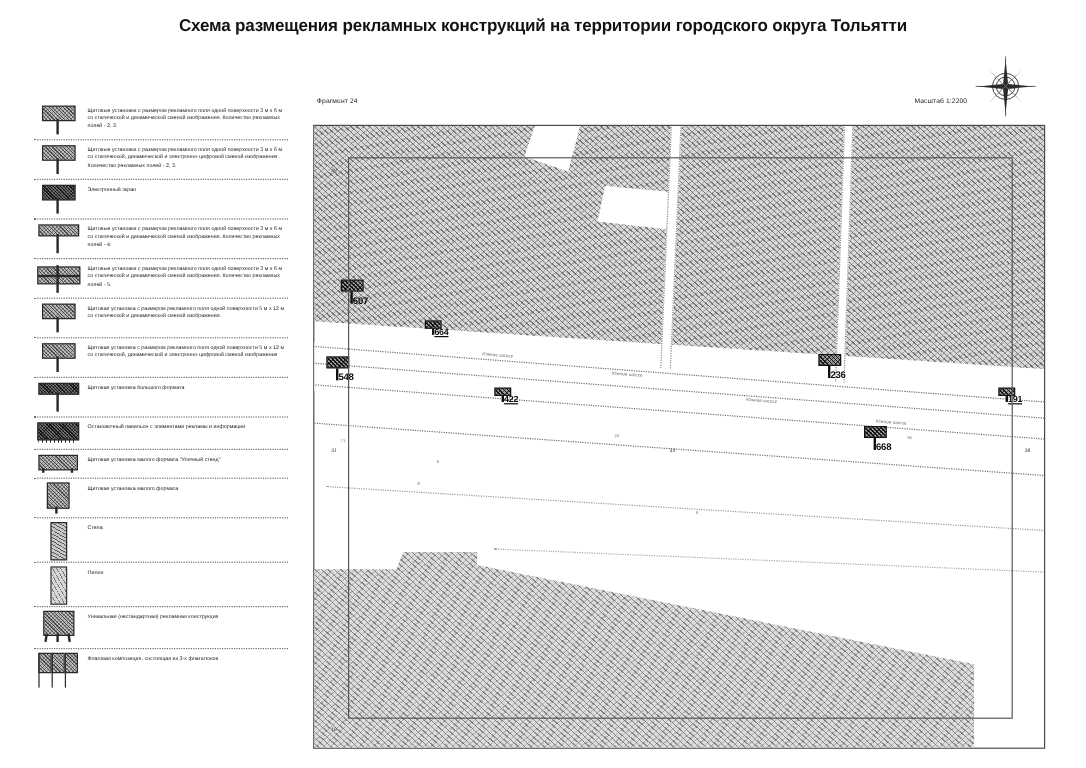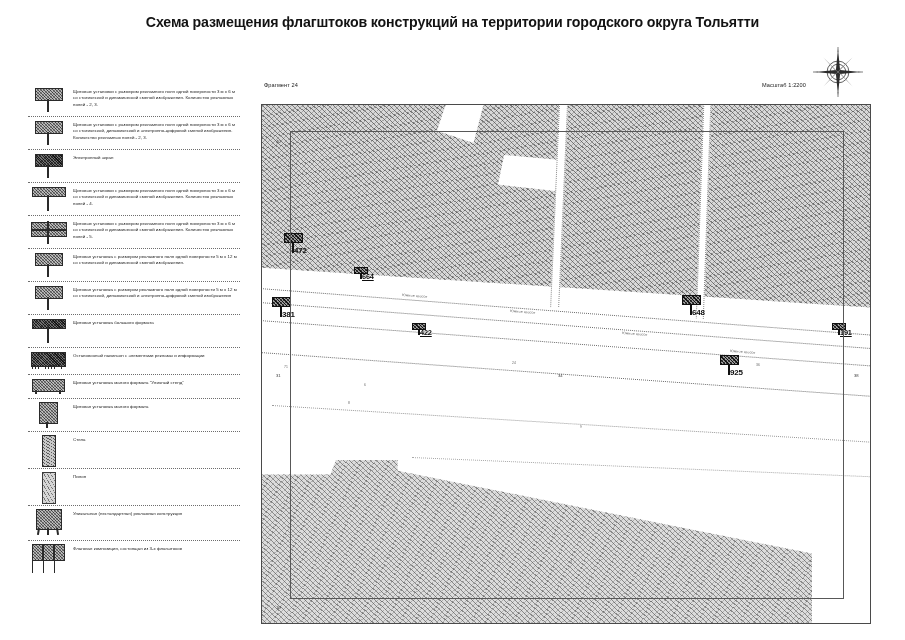--- a/index.html
+++ b/index.html
@@ -349,21 +349,21 @@
     white-space: nowrap;
     letter-spacing: -0.2px;
   }
   .marker.small .flag { width: 14px; height: 7px; }
   .marker.small .stem { left: 6px; top: 7px; height: 5px; }
   .marker.small .mlabel { left: 8px; top: 5px; font-size: 7.4px; text-decoration: underline; }
 </style>
 </head>
 <body>
 
-<div id="page-title">Схема размещения флагштоков конструкций на территории городского округа Тольятти</div>
+<div id="page-title">Схема размещения рекламных конструкций на территории городского округа Тольятти</div>
 
 <div id="legend">
 
   <div class="legend-row">
     <div class="legend-symbol">
       <div class="g-board">
           <div class="panel hatchfill"></div>
           <div class="post"></div>
         </div>
     </div>
@@ -577,51 +577,51 @@
         <div class="map-note" style="left: 22px; top: 260px;">71</div>
         <div class="map-note" style="left: 86px; top: 296px;">8</div>
         <div class="map-note" style="left: 102px; top: 278px;">6</div>
         <div class="map-note" style="left: 318px; top: 320px;">9</div>
         <div class="map-note" style="left: 494px; top: 258px;">36</div>
         <div class="map-note" style="left: 308px; top: 456px;">4</div>
         <div class="map-note" style="left: 160px; top: 448px;">1</div>
         <div class="marker" style="left: 22px; top: 128px;">
           <div class="flag"></div>
           <div class="stem"></div>
-          <div class="mlabel">472</div>
+          <div class="mlabel">607</div>
         </div>
         <div class="marker small" style="left: 92px; top: 162px;">
           <div class="flag"></div>
           <div class="stem"></div>
           <div class="mlabel">664</div>
         </div>
         <div class="marker" style="left: 10px; top: 192px;">
           <div class="flag"></div>
           <div class="stem"></div>
-          <div class="mlabel">381</div>
+          <div class="mlabel">548</div>
         </div>
         <div class="marker small" style="left: 150px; top: 218px;">
           <div class="flag"></div>
           <div class="stem"></div>
           <div class="mlabel">422</div>
         </div>
         <div class="marker" style="left: 420px; top: 190px;">
           <div class="flag"></div>
           <div class="stem"></div>
-          <div class="mlabel">648</div>
+          <div class="mlabel">236</div>
         </div>
         <div class="marker small" style="left: 570px; top: 218px;">
           <div class="flag"></div>
           <div class="stem"></div>
           <div class="mlabel">191</div>
         </div>
         <div class="marker" style="left: 458px; top: 250px;">
           <div class="flag"></div>
           <div class="stem"></div>
-          <div class="mlabel">925</div>
+          <div class="mlabel">668</div>
         </div>
       </div>
   <div class="frame-tick" style="left: 14px; top: 34px;">40</div>
       <div class="frame-tick" style="left: 14px; top: 268px;">31</div>
       <div class="frame-tick" style="left: 14px; top: 500px;">10</div>
       <div class="frame-tick" style="left: 296px; top: 268px;">34</div>
       <div class="frame-tick" style="left: 592px; top: 268px;">38</div>
     </div>
 </div>
 

